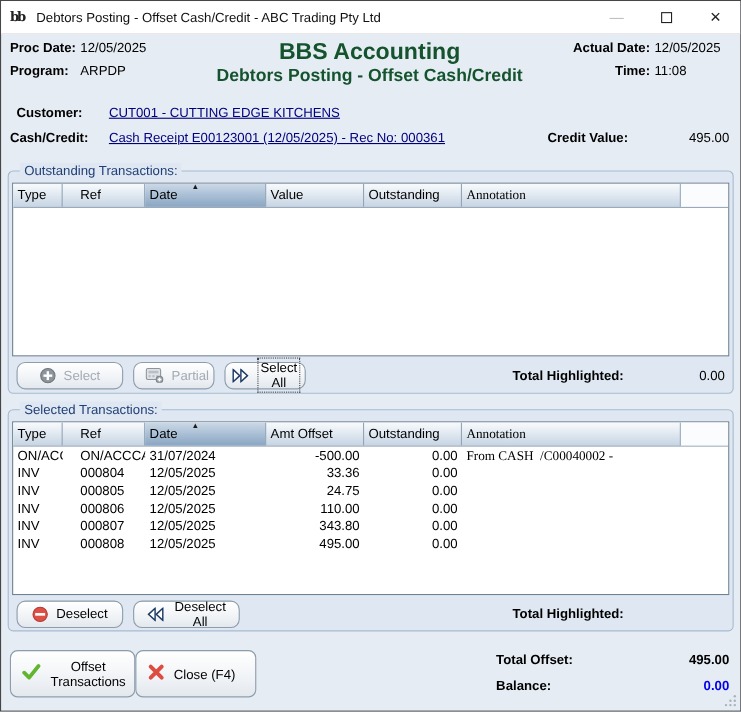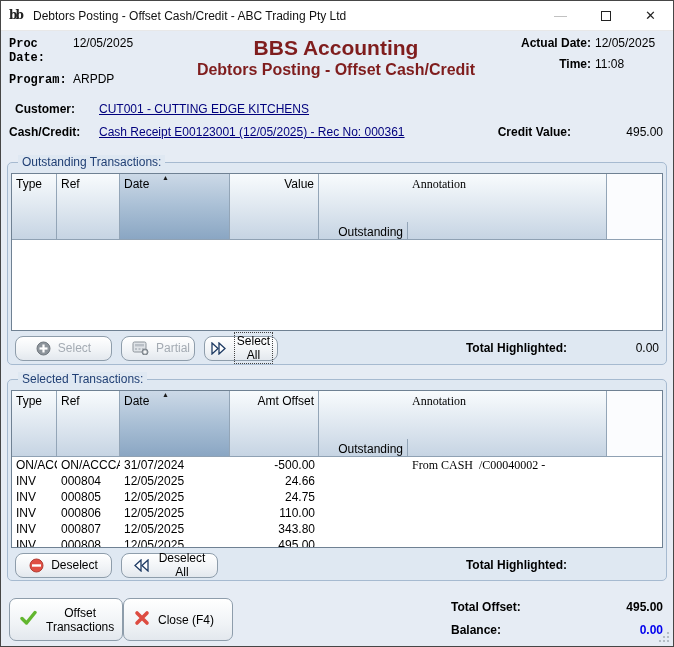--- a/index.html
+++ b/index.html
@@ -35,25 +35,25 @@
   .max-box { width: 10px; height: 10px; border: 1px solid #222; display:block; }
 
   
   .header-band {
     flex: 0 0 58px; display: flex; padding: 5px 8px 2px 8px;
   }
   .hdr-col-left { width: 170px; }
   .hdr-col-right { width: 172px; }
   .hdr-row { display: flex; font-size: 12px; color: #000; margin-bottom: 7px; align-items: baseline;}
   .hdr-row b { font-weight: bold; }
-  .hdr-col-left .hdr-row b { width: 64px; font-family: Liberation Mono, monospace; }
+  .hdr-col-left .hdr-row b { width: 64px; }
   .hdr-col-right .hdr-row { justify-content: flex-end; }
   .hdr-col-right .hdr-row b { text-align: right; margin-right: 4px; }
   .hdr-col-right .hdr-row span { width: 70px; }
-  .hdr-center { flex: 1; text-align: center; color: #7f1d1d; }
+  .hdr-center { flex: 1; text-align: center; color: #14532d; }
   .app-title { font-size: 21px; font-weight: bold; line-height: 24px; }
   .screen-title { font-size: 16px; font-weight: bold; line-height: 20px; }
 
   
   .info-block { flex: 0 0 58px; padding: 6px 10px 0 14px; font-size: 12px; }
   .info-row { display: flex; align-items: baseline; margin-bottom: 9px; }
   .info-label { font-weight: bold; width: 84px; flex: 0 0 auto; }
   a.link { color: #00007d; text-decoration: underline; cursor: pointer; }
   .credit-label { font-weight: bold; margin-left: auto; }
   .credit-value { width: 92px; text-align: right; }
@@ -73,25 +73,25 @@
     font-size: 12px; color: #203f74; line-height: 15px;
   }
 
   
   .table { border: 1px solid #6f8193; background: #fff; height: 158px; display:flex; flex-direction:column; overflow:hidden; }
   .thead { display: flex; flex: 0 0 22px; font-size: 12px; color:#000;
     background: linear-gradient(180deg, #f8fbfd 0%, #dde6ef 55%, #c6d4e3 100%);
     border-bottom: 1px solid #8fa1b3; }
   .th { border-right: 1px solid #93a5b7; padding: 3px 4px 0 4px; position: relative; overflow: hidden; white-space: nowrap; }
   .th.sorted { background: linear-gradient(180deg, #ccd9e7 0%, #a9bfd5 50%, #8aa6c3 100%); }
-  .th.num { text-align: right; }
+  .th.num { text-align: left; }
   .th-fill { flex: 1; border-right: none; background: #fbfcfe; }
   .sort-arrow { position: absolute; top: 0px; left: 42px; font-size: 7px; color: #1a1a1a; }
-  .col-type { width: 45px; } .col-ref { width: 63px; } .col-date { width: 110px; }
-  .col-amt { width: 89px; } .col-out { width: 89px; margin-top: 48px; } .col-ann { width: 199px; font-family: Liberation Serif, serif; }
+  .col-type { width: 45px; } .col-ref { width: 63px; margin-left: 12px; } .col-date { width: 110px; }
+  .col-amt { width: 89px; } .col-out { width: 89px; } .col-ann { width: 199px; font-family: Liberation Serif, serif; }
   .tbody { flex: 1; overflow: hidden; }
   .trow { display: flex; height: 16px; font-size: 12px; line-height: 16px; color:#000; }
   .td { padding: 0 4px; overflow: hidden; white-space: pre; }
   .td.num { text-align: right; }
 
   
   .group-footer { display: flex; align-items: center; height: 34px; padding: 0 4px; }
   .btn {
     display: inline-flex; align-items: center; justify-content:center;
     height: 25px; border: 1px solid #8e9dab; border-radius: 8px;
@@ -268,21 +268,21 @@
             <div class="td col-date">31/07/2024</div>
             <div class="td col-amt num">-500.00</div>
             <div class="td col-out num">0.00</div>
             <div class="td col-ann">From CASH  /C00040002 -</div>
           </div>
 
           <div class="trow">
             <div class="td col-type">INV</div>
             <div class="td col-ref">000804</div>
             <div class="td col-date">12/05/2025</div>
-            <div class="td col-amt num">24.66</div>
+            <div class="td col-amt num">33.36</div>
             <div class="td col-out num">0.00</div>
             <div class="td col-ann"></div>
           </div>
 
           <div class="trow">
             <div class="td col-type">INV</div>
             <div class="td col-ref">000805</div>
             <div class="td col-date">12/05/2025</div>
             <div class="td col-amt num">24.75</div>
             <div class="td col-out num">0.00</div>

